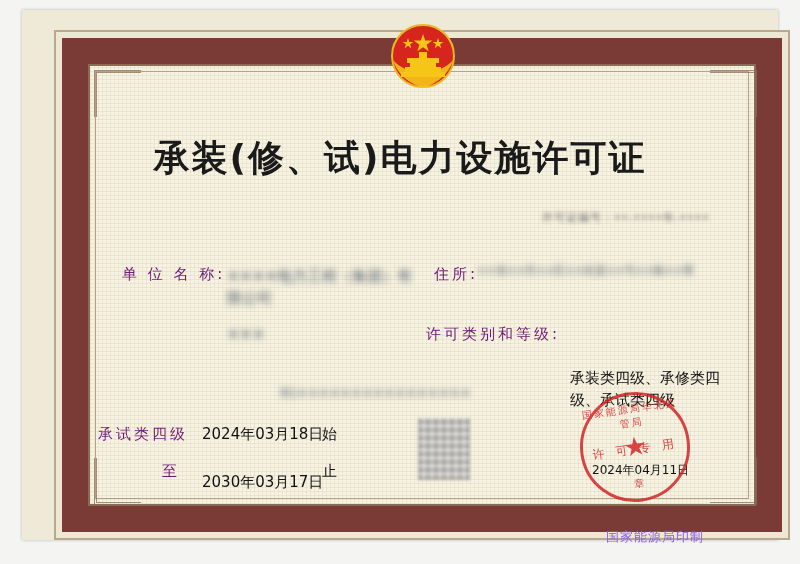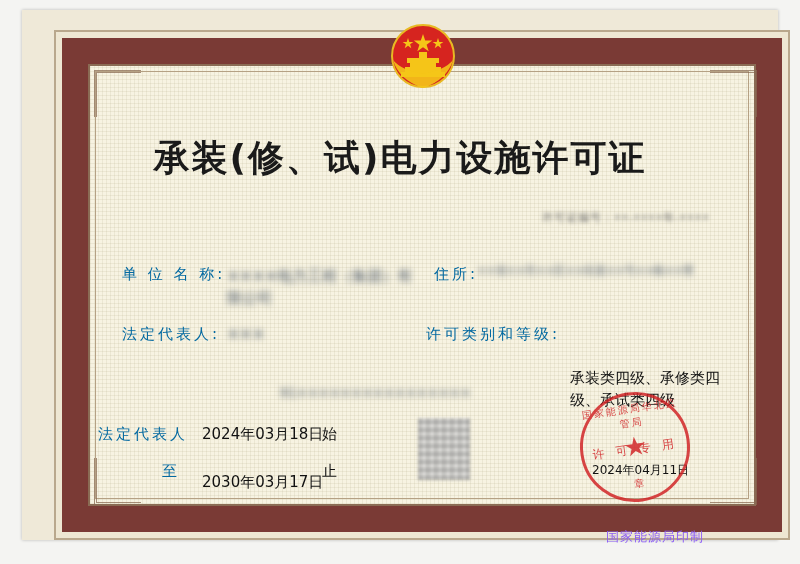--- a/index.html
+++ b/index.html
@@ -114,21 +114,21 @@
     filter:blur(2.2px);
     letter-spacing:1px;
     white-space:nowrap;
     overflow:hidden;
   }
 
   
   .field{
     position:absolute;
     font-size:15px;
-    color:#0369a1;
+    color:#701a75;
     font-family:"DejaVu Sans","Liberation Sans",sans-serif;
   }
   .label{letter-spacing:3px;}
   .value{color:#111;}
   .blurred{
     filter:blur(3px);
     color:#4d5a6b;
   }
   .blurred.strong{filter:blur(3.4px);}
 
@@ -242,29 +242,28 @@
     <div class="title">承装(修、试)电力设施许可证</div>
 
     <div class="cert-no">许可证编号：××-××××年-××××</div>
 
     <div class="field label row-unit-label">单 位 名 称:</div>
     <div class="field value blurred row-unit-value">××××电力工程（集团）有限公司</div>
 
     <div class="field label row-addr-label">住所:</div>
     <div class="field value blurred strong row-addr-value">××省××市××区××街道××号××栋××室</div>
 
-    <div class="field label row-legal-label">法定代表人:</div>
     <div class="field value blurred row-legal-value">×××</div>
 
     <div class="field label row-type-label">许可类别和等级:</div>
     <div class="field value row-type-value">承装类四级、承修类四级、承试类四级</div>
 
     <div class="field value blurred row-credit-value">91××××××××××××××××</div>
 
-    <div class="field label row-valid-label">法定代表人</div>
+    <div class="field label row-valid-label">承试类四级</div>
     <div class="field value row-valid-from">2024年03月18日</div>
     <div class="field value row-valid-from-mark">始</div>
 
     <div class="field label row-valid-to-label">至</div>
     <div class="field value row-valid-to">2030年03月17日</div>
     <div class="field value row-valid-to-mark">止</div>
 
     <div class="field value issue-date">2024年04月11日</div>
 
     <div class="qr"></div>

